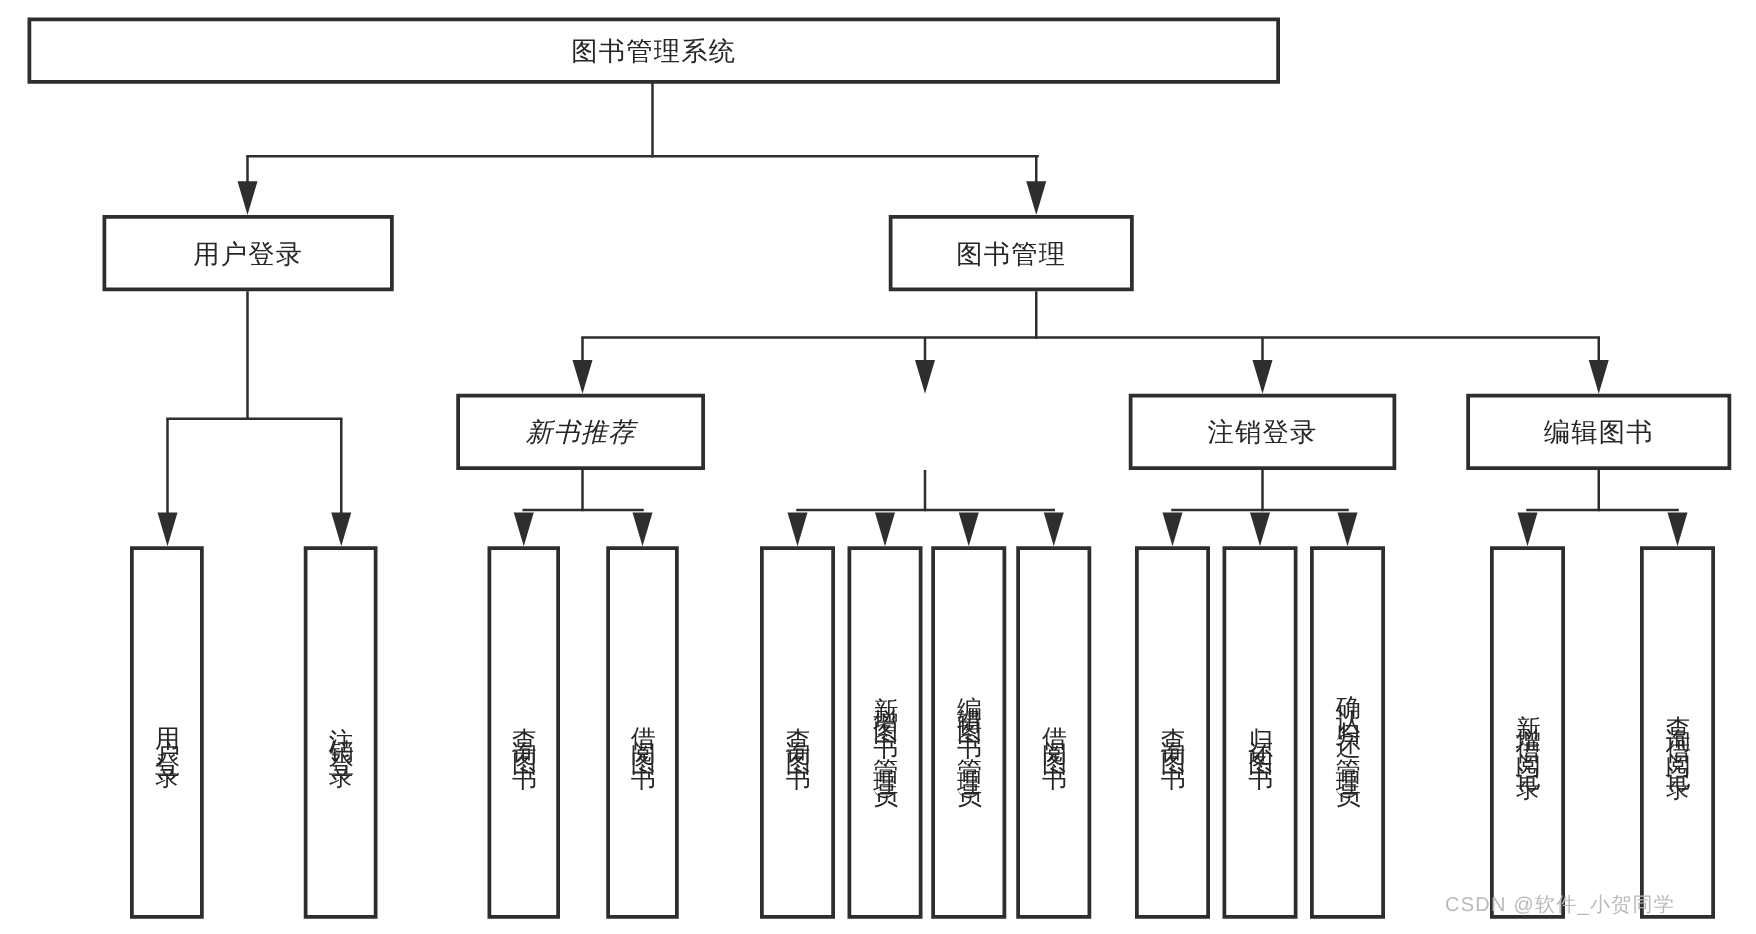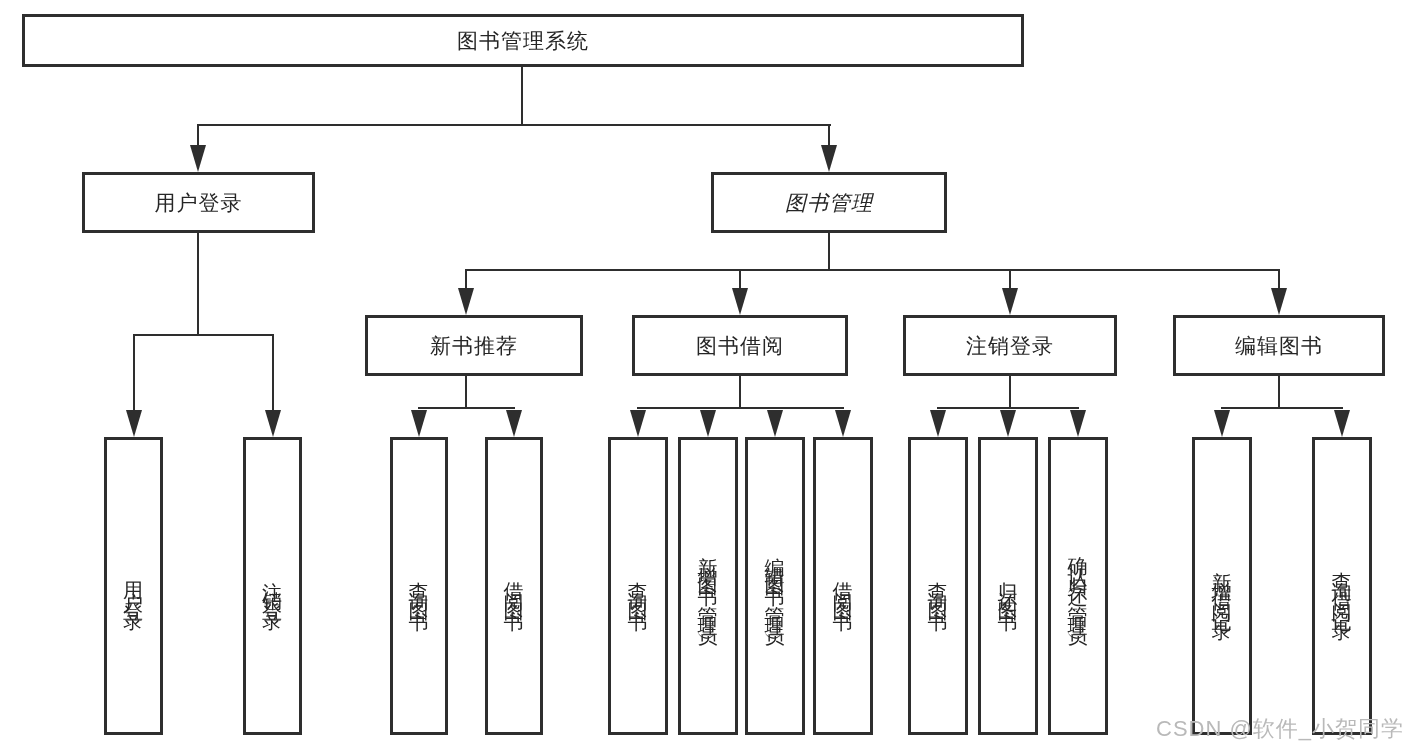--- a/index.html
+++ b/index.html
@@ -45,40 +45,39 @@
     width: 0;
     height: 0;
     border-left: 8px solid transparent;
     border-right: 8px solid transparent;
     border-top: 27px solid #2e2e2e;
   }
   .watermark {
     position: absolute;
     left: 1156px;
     top: 714px;
-    font-size: 22px;
+    font-size: 16px;
     color: #b9b9b9;
     letter-spacing: 1px;
     white-space: nowrap;
   }
 </style>
 </head>
 <body>
 
 <div id="canvas">
 
   <div class="box" style="left:22px; top:14px; width:1002px; height:53px;">图书管理系统</div>
 
   <div class="box" style="left:82px; top:172px; width:233px; height:61px;">用户登录</div>
 
-  <div class="box" style="left:711px; top:172px; width:236px; height:61px;font-style:italic;">图书管理</div>
+  <div class="box" style="left:711px; top:172px; width:196px; height:61px;">图书管理</div>
 
-  <div class="box" style="left:365px; top:315px; width:218px; height:61px;">新书推荐</div>
+  <div class="box" style="left:365px; top:315px; width:199px; height:61px;font-style:italic;">新书推荐</div>
 
-  <div class="box" style="left:632px; top:315px; width:216px; height:61px;">图书借阅</div>
 
   <div class="box" style="left:903px; top:315px; width:214px; height:61px;">注销登录</div>
 
   <div class="box" style="left:1173px; top:315px; width:212px; height:61px;">编辑图书</div>
 
   <div class="box vbox" style="left:104px; top:437px; width:59px; height:298px;">用户登录</div>
 
   <div class="box vbox" style="left:243px; top:437px; width:59px; height:298px;">注销登录</div>
 
   <div class="box vbox" style="left:390px; top:437px; width:58px; height:298px;">查询图书</div>

